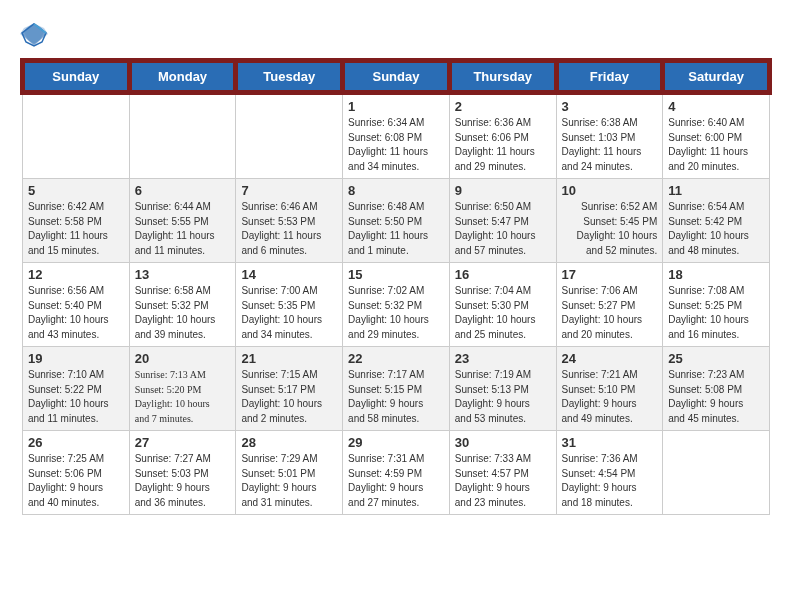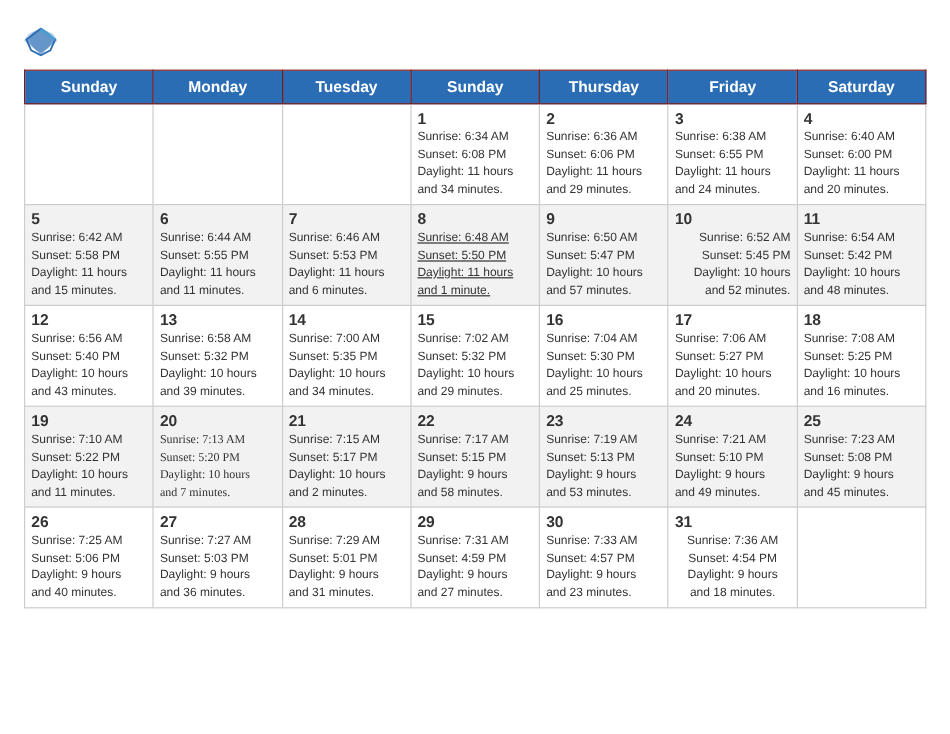--- a/index.html
+++ b/index.html
@@ -58,21 +58,21 @@
       border-collapse: collapse;
       table-layout: fixed;
     }
     .day-header {
       background-color: #2a6db5;
       color: white;
       text-align: center;
       padding: 6px 2px;
       font-size: 13px;
       font-weight: bold;
-      border: 1px solid #7f1d1d;
+      border: 5px solid #7f1d1d;
     }
     td {
       border: 1px solid #ccc;
       vertical-align: top;
       padding: 4px 5px;
       font-size: 10.5px;
       color: #333;
       min-height: 80px;
       height: 80px;
     }
@@ -146,21 +146,21 @@
         <td>
           <span class="date-num">2</span>
           <div class="cell-text" style="white-space: pre-line;">Sunrise: 6:36 AM
 Sunset: 6:06 PM
 Daylight: 11 hours
 and 29 minutes.</div>
         </td>
         <td>
           <span class="date-num">3</span>
           <div class="cell-text" style="white-space: pre-line;">Sunrise: 6:38 AM
-Sunset: 6:55 PM
+Sunset: 1:03 PM
 Daylight: 11 hours
 and 24 minutes.</div>
         </td>
         <td>
           <span class="date-num">4</span>
           <div class="cell-text" style="white-space: pre-line;">Sunrise: 6:40 AM
 Sunset: 6:00 PM
 Daylight: 11 hours
 and 20 minutes.</div>
         </td>
@@ -182,21 +182,21 @@
         </td>
         <td>
           <span class="date-num">7</span>
           <div class="cell-text" style="white-space: pre-line;">Sunrise: 6:46 AM
 Sunset: 5:53 PM
 Daylight: 11 hours
 and 6 minutes.</div>
         </td>
         <td>
           <span class="date-num">8</span>
-          <div class="cell-text" style="white-space: pre-line; text-decoration: underline;">Sunrise: 6:48 AM
+          <div class="cell-text" style="white-space: pre-line;">Sunrise: 6:48 AM
 Sunset: 5:50 PM
 Daylight: 11 hours
 and 1 minute.</div>
         </td>
         <td>
           <span class="date-num">9</span>
           <div class="cell-text" style="white-space: pre-line;">Sunrise: 6:50 AM
 Sunset: 5:47 PM
 Daylight: 10 hours
 and 57 minutes.</div>
@@ -349,21 +349,21 @@
         </td>
         <td>
           <span class="date-num">30</span>
           <div class="cell-text" style="white-space: pre-line;">Sunrise: 7:33 AM
 Sunset: 4:57 PM
 Daylight: 9 hours
 and 23 minutes.</div>
         </td>
         <td>
           <span class="date-num">31</span>
-          <div class="cell-text" style="white-space: pre-line; text-align: center;">Sunrise: 7:36 AM
+          <div class="cell-text" style="white-space: pre-line;">Sunrise: 7:36 AM
 Sunset: 4:54 PM
 Daylight: 9 hours
 and 18 minutes.</div>
         </td>
         <td class="empty-cell"></td>
       </tr>
     </tbody>
 </table>
 
 </body></html>

